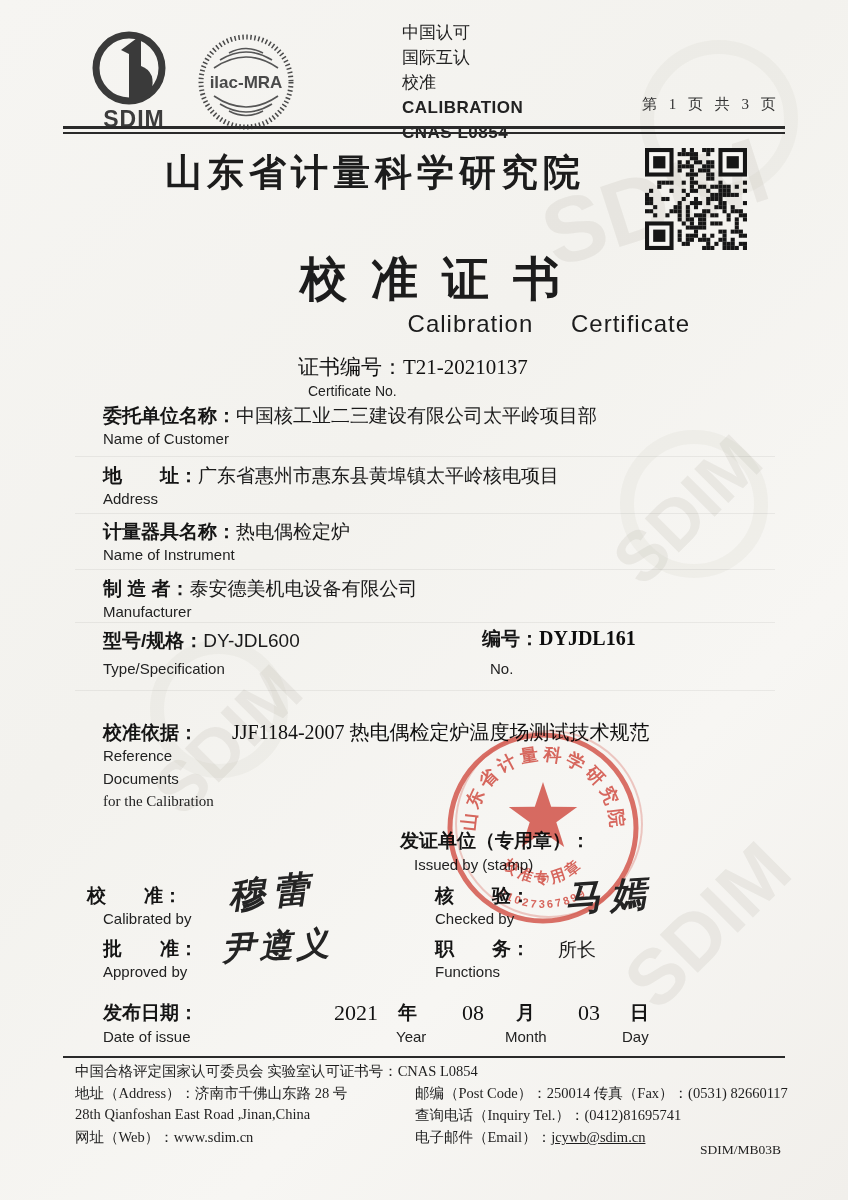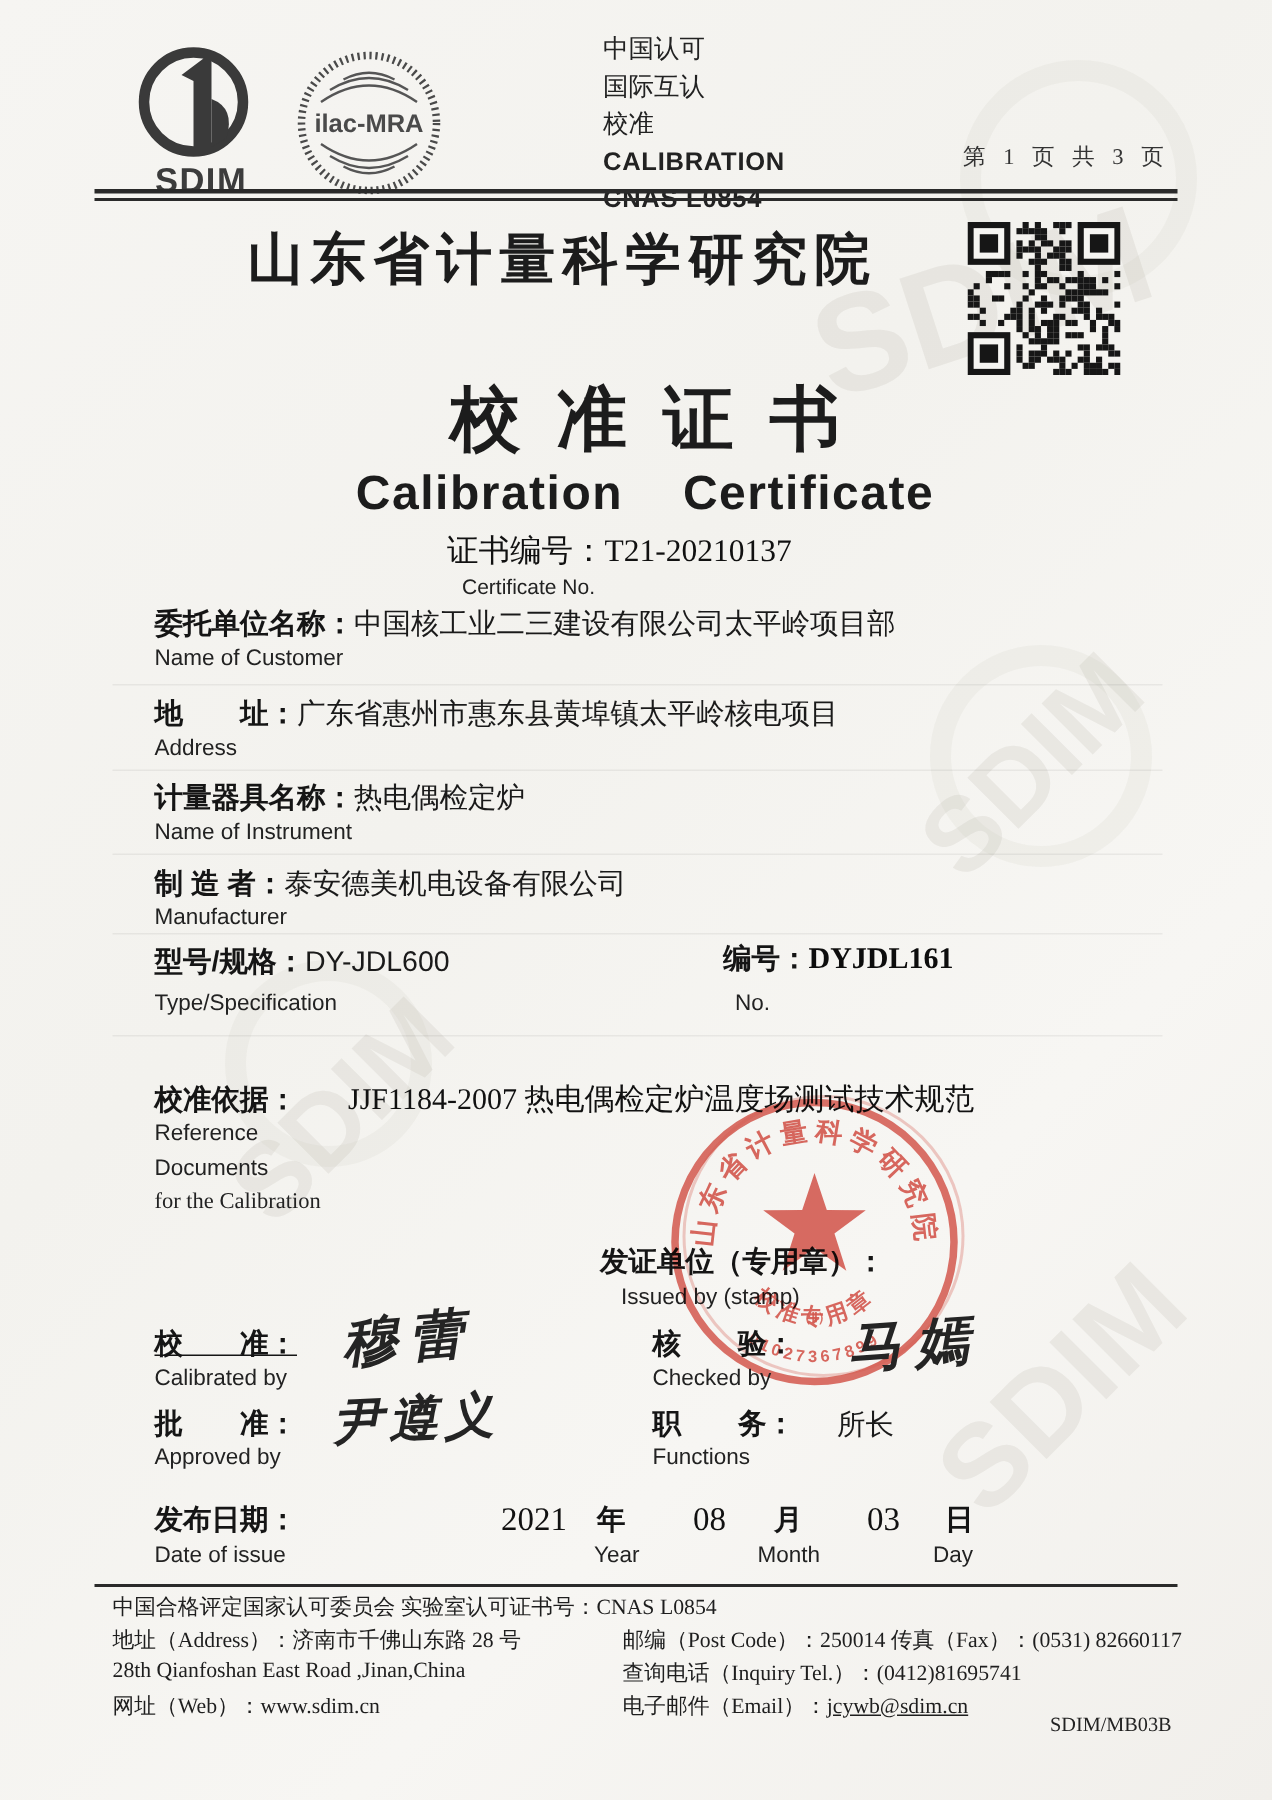--- a/index.html
+++ b/index.html
@@ -16,21 +16,21 @@
   .accred{font-size:17px;line-height:25px;color:#222;}
   .accred .en{font-weight:bold;letter-spacing:0.5px;}
   .pageinfo{font-family:"Liberation Serif",serif;font-size:15px;letter-spacing:4px;color:#333;}
   .dbl-rule{border-top:3px solid #2a2a2a;border-bottom:2px solid #2a2a2a;height:3px;}
   .rule{border-top:2.5px solid #2a2a2a;height:0;}
   .hairline{border-top:1px solid rgba(0,0,0,0.055);height:0;}
   
   .inst-cn{font-family:"Liberation Serif",serif;font-weight:bold;font-size:37px;letter-spacing:5px;text-align:center;}
   .inst-en{font-weight:bold;font-size:20px;word-spacing:16px;text-align:center;letter-spacing:0.3px;}
   .cert-cn{font-family:"Liberation Serif",serif;font-weight:bold;font-size:47px;letter-spacing:24px;text-align:center;}
-  .cert-en{font-weight:bold;font-size:32px;word-spacing:30px;text-align:center;letter-spacing:1px;}
+  .cert-en{font-weight:normal;font-size:24px;word-spacing:30px;text-align:right;letter-spacing:1px;}
   .certno{font-family:"Liberation Serif",serif;font-size:21px;color:#111;}
   .en{font-size:15px;color:#222;}
   .en-sm{font-size:14px;color:#222;}
   
   .lbl{font-weight:bold;font-size:19px;color:#151515;}
   .val{font-size:19px;color:#1a1a1a;text-align:right;}
   .val-serif{font-family:"Liberation Serif",serif;font-size:20px;color:#111;}
   .val-bold-serif{font-family:"Liberation Serif",serif;font-weight:bold;font-size:20px;color:#0d0d0d;}
   
   .sig{font-family:"DejaVu Serif",serif;font-style:italic;font-weight:bold;color:#242424;letter-spacing:9px;}
@@ -368,21 +368,21 @@
       <text font-family="Liberation Serif, serif" font-size="15" font-weight="bold" fill="#d6483d" opacity="0.9" letter-spacing="3">
         <textPath href="#arcInner" startOffset="50%" text-anchor="middle">校准专用章</textPath>
       </text>
       <text x="100" y="153" text-anchor="middle" font-size="9" font-weight="bold" fill="#d6483d" opacity="0.85" font-family="Liberation Serif, serif">（Ⅱ）</text>
       <text font-family="Liberation Sans, sans-serif" font-size="11" font-weight="bold" fill="#d6483d" opacity="0.9" letter-spacing="2.5">
         <textPath href="#arcNum" startOffset="50%" text-anchor="middle">01027367899</textPath>
       </text>
     </svg>
   </div>
 
-  <div class="abs lbl" style="left:103px;top:883px;text-decoration:underline;">校　　准：</div>
+  <div class="abs lbl" style="left:87px;top:883px;">校　　准：</div>
   <div class="abs en" style="left:103px;top:910px;">Calibrated by</div>
   <div class="abs sig" style="left:228px;top:868px;font-size:36px;transform:rotate(-5deg);">穆蕾</div>
 
   <div class="abs lbl" style="left:435px;top:883px;">核　　验：</div>
   <div class="abs en" style="left:435px;top:910px;">Checked by</div>
   <div class="abs sig" style="left:565px;top:872px;font-size:36px;transform:rotate(-4deg);">马嫣</div>
 
   <div class="abs lbl" style="left:103px;top:936px;">批　　准：</div>
   <div class="abs en" style="left:103px;top:963px;">Approved by</div>
   <div class="abs sig" style="left:222px;top:924px;font-size:33px;letter-spacing:4px;transform:rotate(-3deg);">尹遵义</div>

